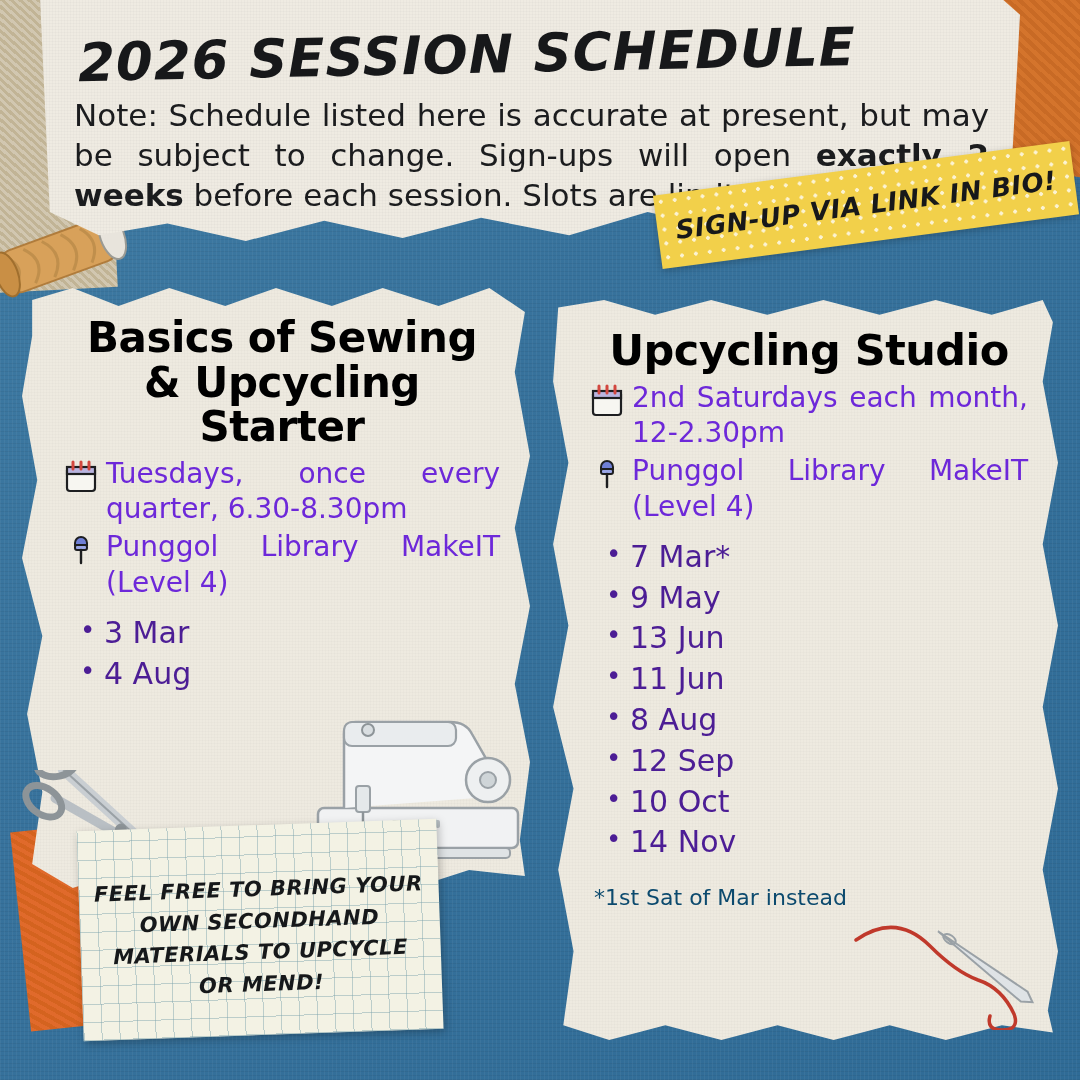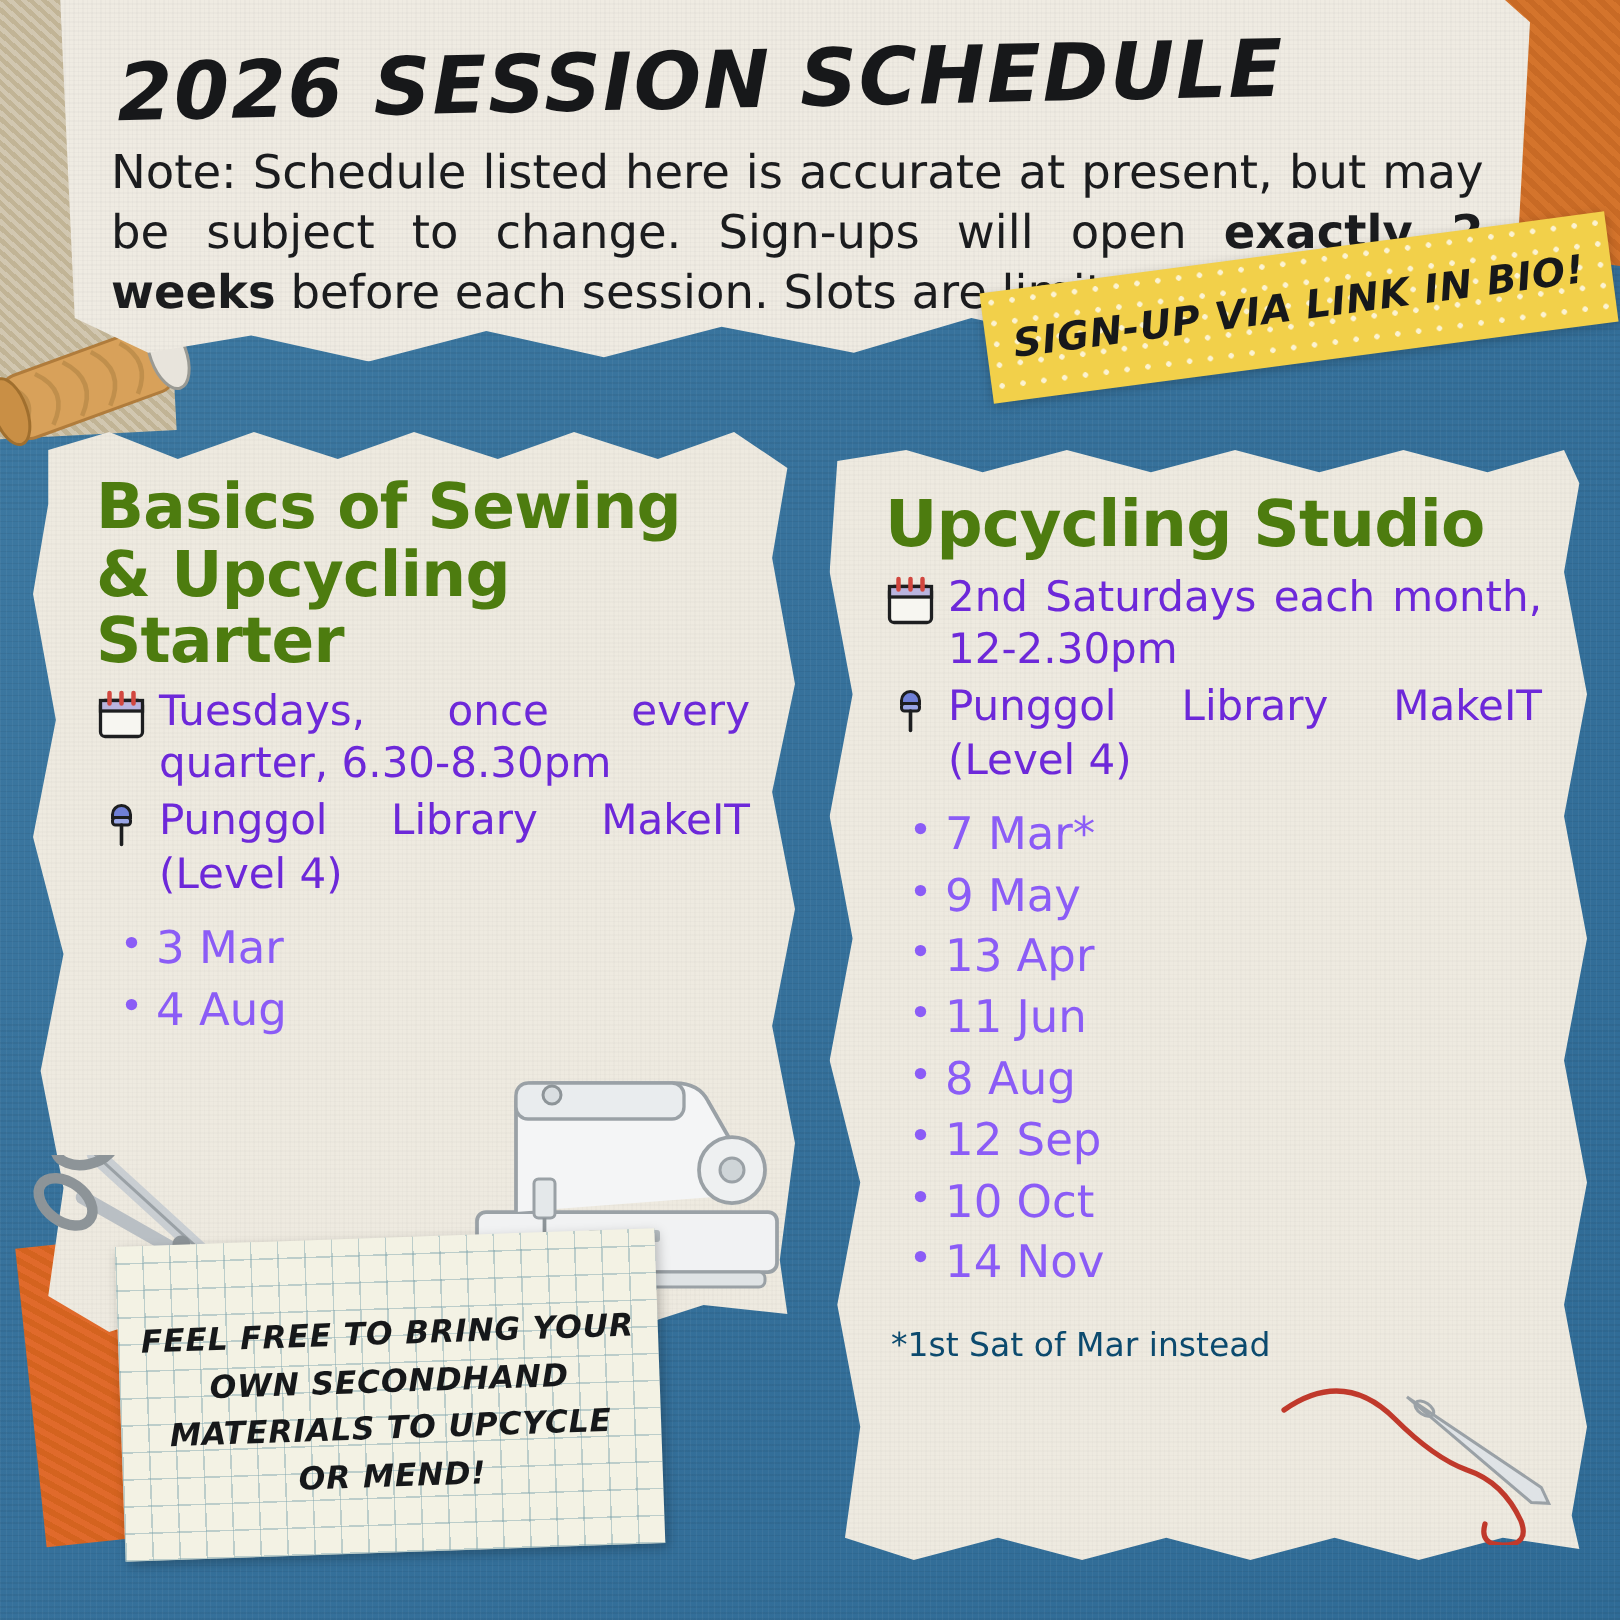--- a/index.html
+++ b/index.html
@@ -156,23 +156,24 @@
                        89% 98%, 78% 100%, 67% 98%, 56% 100%, 45% 98%, 34% 100%, 23% 98%, 12% 100%, 3% 98%,
                        5% 88%, 2% 77%, 5% 66%, 1% 55%, 4% 44%, 1% 33%, 4% 22%, 1% 11%);
   }
   .card-inner { position: relative; z-index: 2; padding: 22px 30px; }
 
   .card-title {
     font-family: "DejaVu Sans", sans-serif;
     font-weight: bold;
     font-size: 43px;
     line-height: 1.06;
-    color: #4d7c0f;
+    color: #000000;
     margin: 6px 0 6px 12px;
     letter-spacing: -0.5px;
+    text-align: center;
   }
   .card-title.two-line { font-size: 42px; }
 
   .meta-row {
     display: flex;
     align-items: flex-start;
     gap: 8px;
     margin: 2px 0 0 12px;
   }
   .meta-text {
@@ -188,21 +189,21 @@
   ul.date-list {
     margin: 12px 0 0 26px;
     padding: 0 0 0 26px;
     list-style: none;
   }
   ul.date-list li {
     position: relative;
     font-family: "DejaVu Sans", sans-serif;
     font-size: 30px;
     line-height: 1.36;
-    color: #8b5cf6;
+    color: #4c1d95;
   }
   ul.date-list li::before {
     content: "\2022";
     position: absolute;
     left: -24px;
     top: 0;
     font-size: 26px;
   }
   .footnote {
     margin: 22px 0 0 16px;
@@ -300,21 +301,21 @@
           <path d="M17 4 a6 6 0 0 1 6 6 v2 h-12 v-2 a6 6 0 0 1 6 -6 z" fill="#6f7fd6" stroke="#1d1e20" stroke-width="2"></path>
           <rect x="11" y="12" width="12" height="5" rx="2" fill="#9aa6e6" stroke="#1d1e20" stroke-width="2"></rect>
           <line x1="17" y1="17" x2="17" y2="30" stroke="#1d1e20" stroke-width="2.4" stroke-linecap="round"></line>
         </svg>
         <div class="meta-text">Punggol Library MakeIT (Level 4)</div>
       </div>
 
       <ul class="date-list">
         <li>7 Mar*</li>
         <li>9 May</li>
-        <li>13 Apr</li>
+        <li>13 Jun</li>
         <li>11 Jun</li>
         <li>8 Aug</li>
         <li>12 Sep</li>
         <li>10 Oct</li>
         <li>14 Nov</li>
       </ul>
 
       <div class="footnote">*1st Sat of Mar instead</div>
     </div>
   </div>

